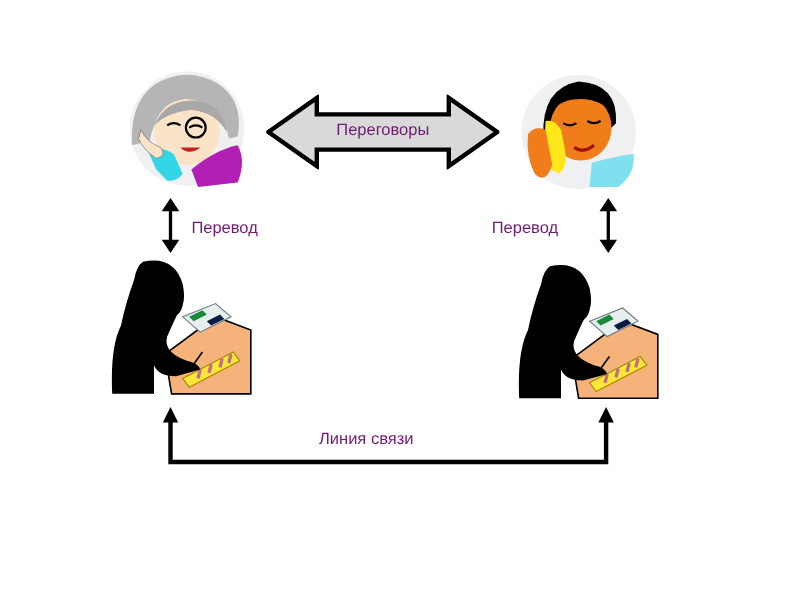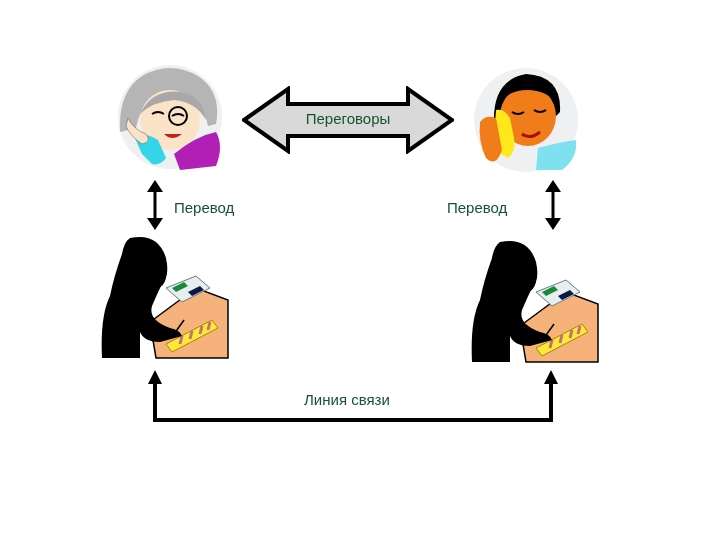--- a/index.html
+++ b/index.html
@@ -1,19 +1,19 @@
 <!DOCTYPE html>
 <html><head>
 <meta charset="utf-8">
 <style>
   html, body { margin:0; padding:0; background:#ffffff; }
   body { width:720px; height:540px; position:relative; overflow:hidden;
          font-family:"Liberation Sans", sans-serif; }
   .abs { position:absolute; }
-  .label { font-size:15px; color:#14532d; white-space:nowrap; }
+  .label { font-size:15px; color:#701a75; white-space:nowrap; }
   svg { display:block; }
 </style>
 </head>
 <body>
 
 <div class="abs" style="left:112px;top:62px;">
   <svg width="118" height="110" viewBox="0 0 118 110">
     <circle cx="58" cy="55" r="52" fill="#eef0f2"></circle>
     <path d="M8 70 Q6 30 30 14 Q58 -2 86 14 Q110 30 104 62 L96 64 Q92 36 58 30 Q30 34 24 66 Z" fill="#b5b5b5"></path>
     <ellipse cx="58" cy="58" rx="30" ry="30" fill="#fbe3c8"></ellipse>
@@ -106,13 +106,13 @@
   </svg>
 </div>
 
 <div class="abs" style="left:146px;top:370px;">
   <svg width="416" height="56" viewBox="0 0 416 56">
     <polyline points="9,10 9,50 405,50 405,10" fill="none" stroke="#000" stroke-width="4" stroke-linejoin="miter"></polyline>
     <polygon points="9,0 2,14 16,14" fill="#000"></polygon>
     <polygon points="405,0 398,14 412,14" fill="#000"></polygon>
   </svg>
 </div>
-<div class="abs label" style="left:304px;top:391px;">Линия связи</div>
+<div class="abs label" style="left:290px;top:391px;">Линия связи</div>
 
 </body></html>

